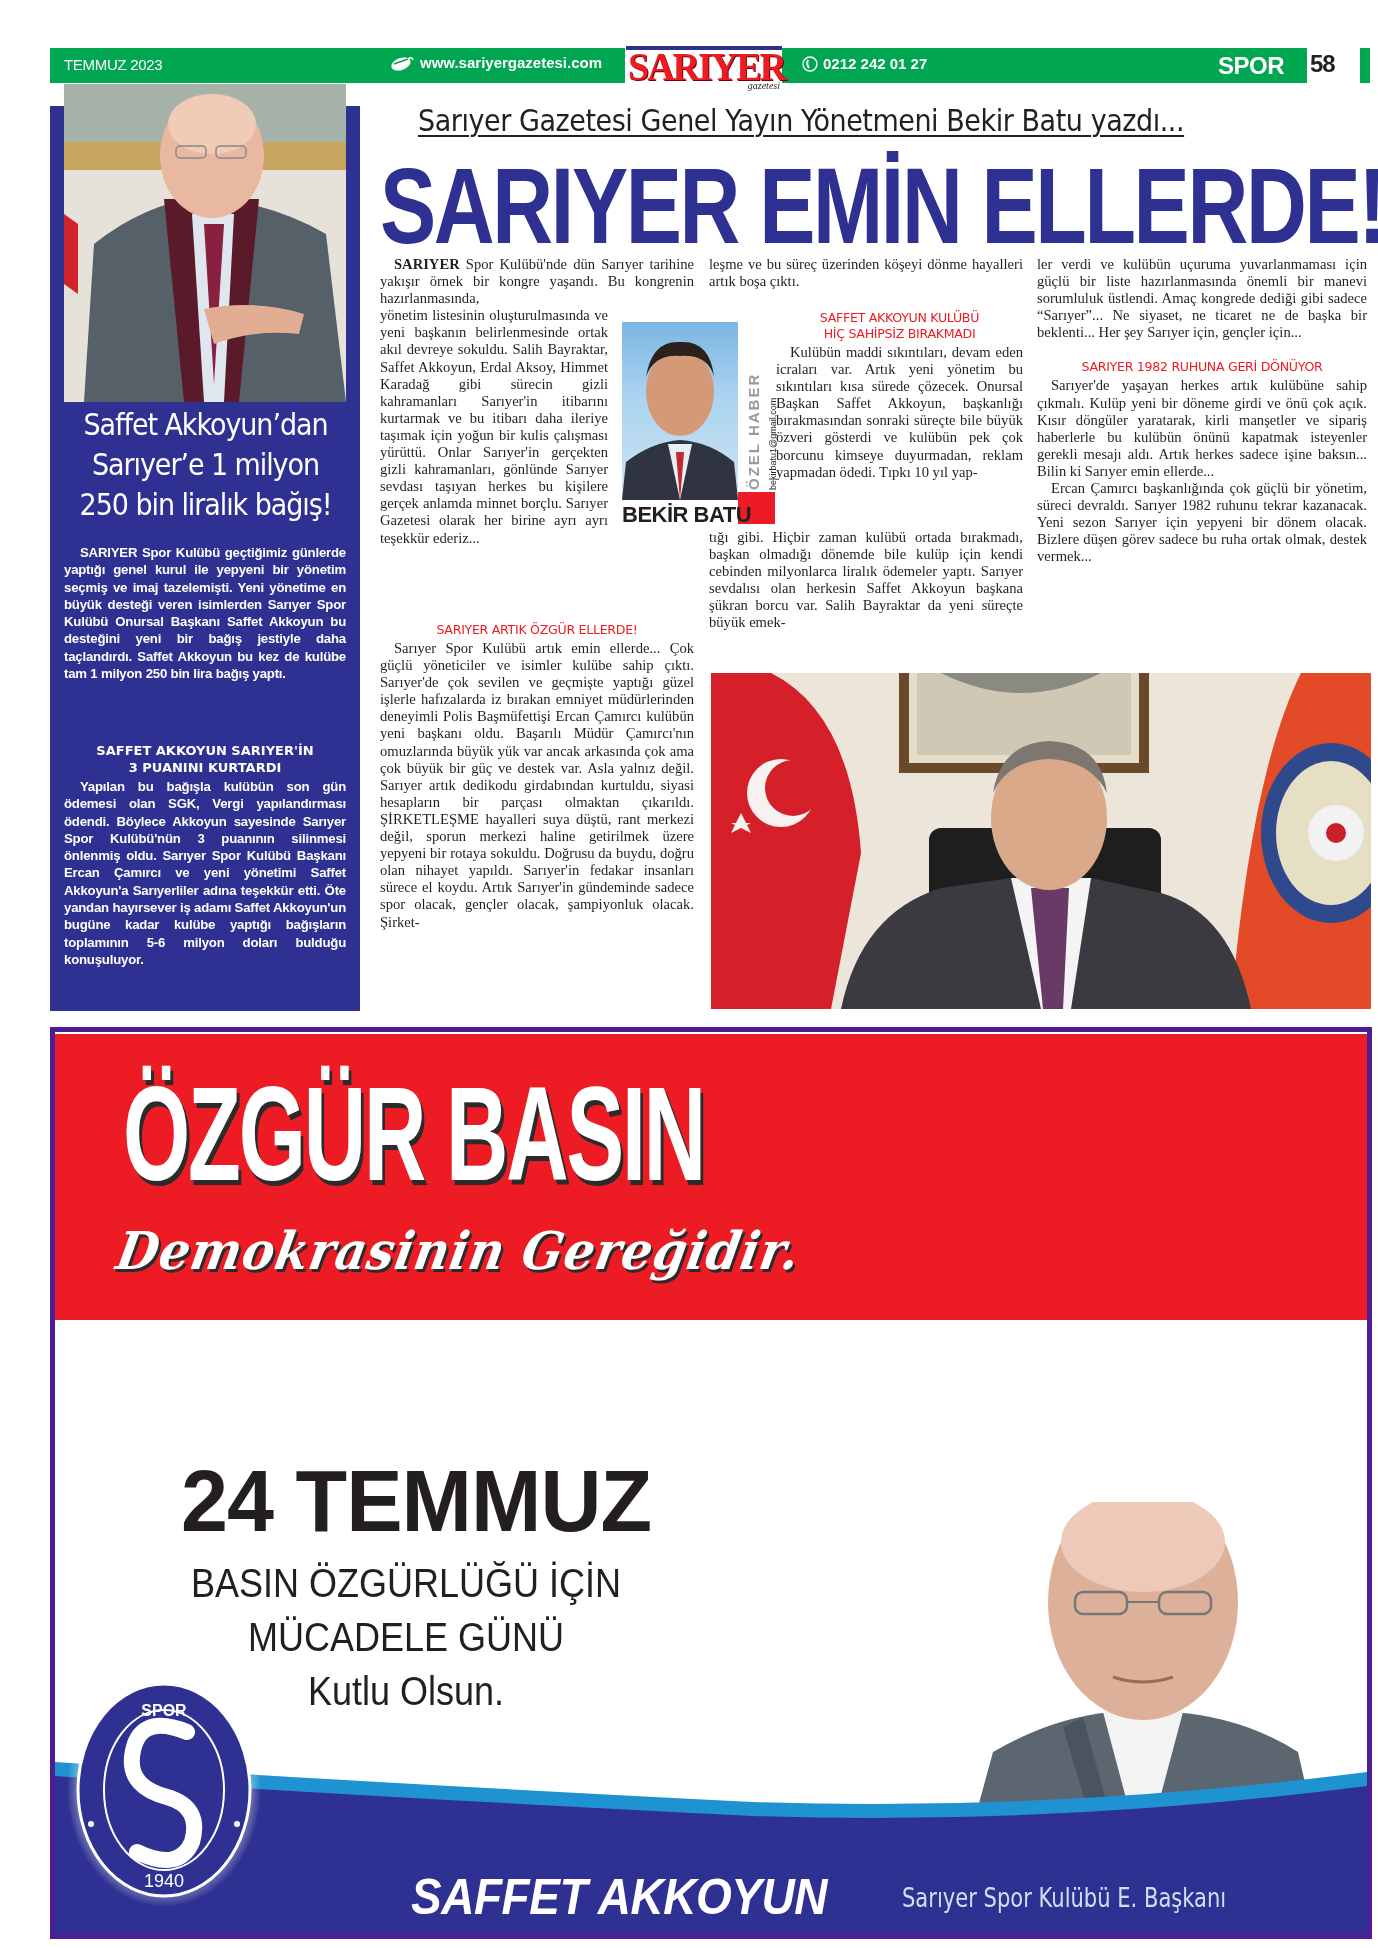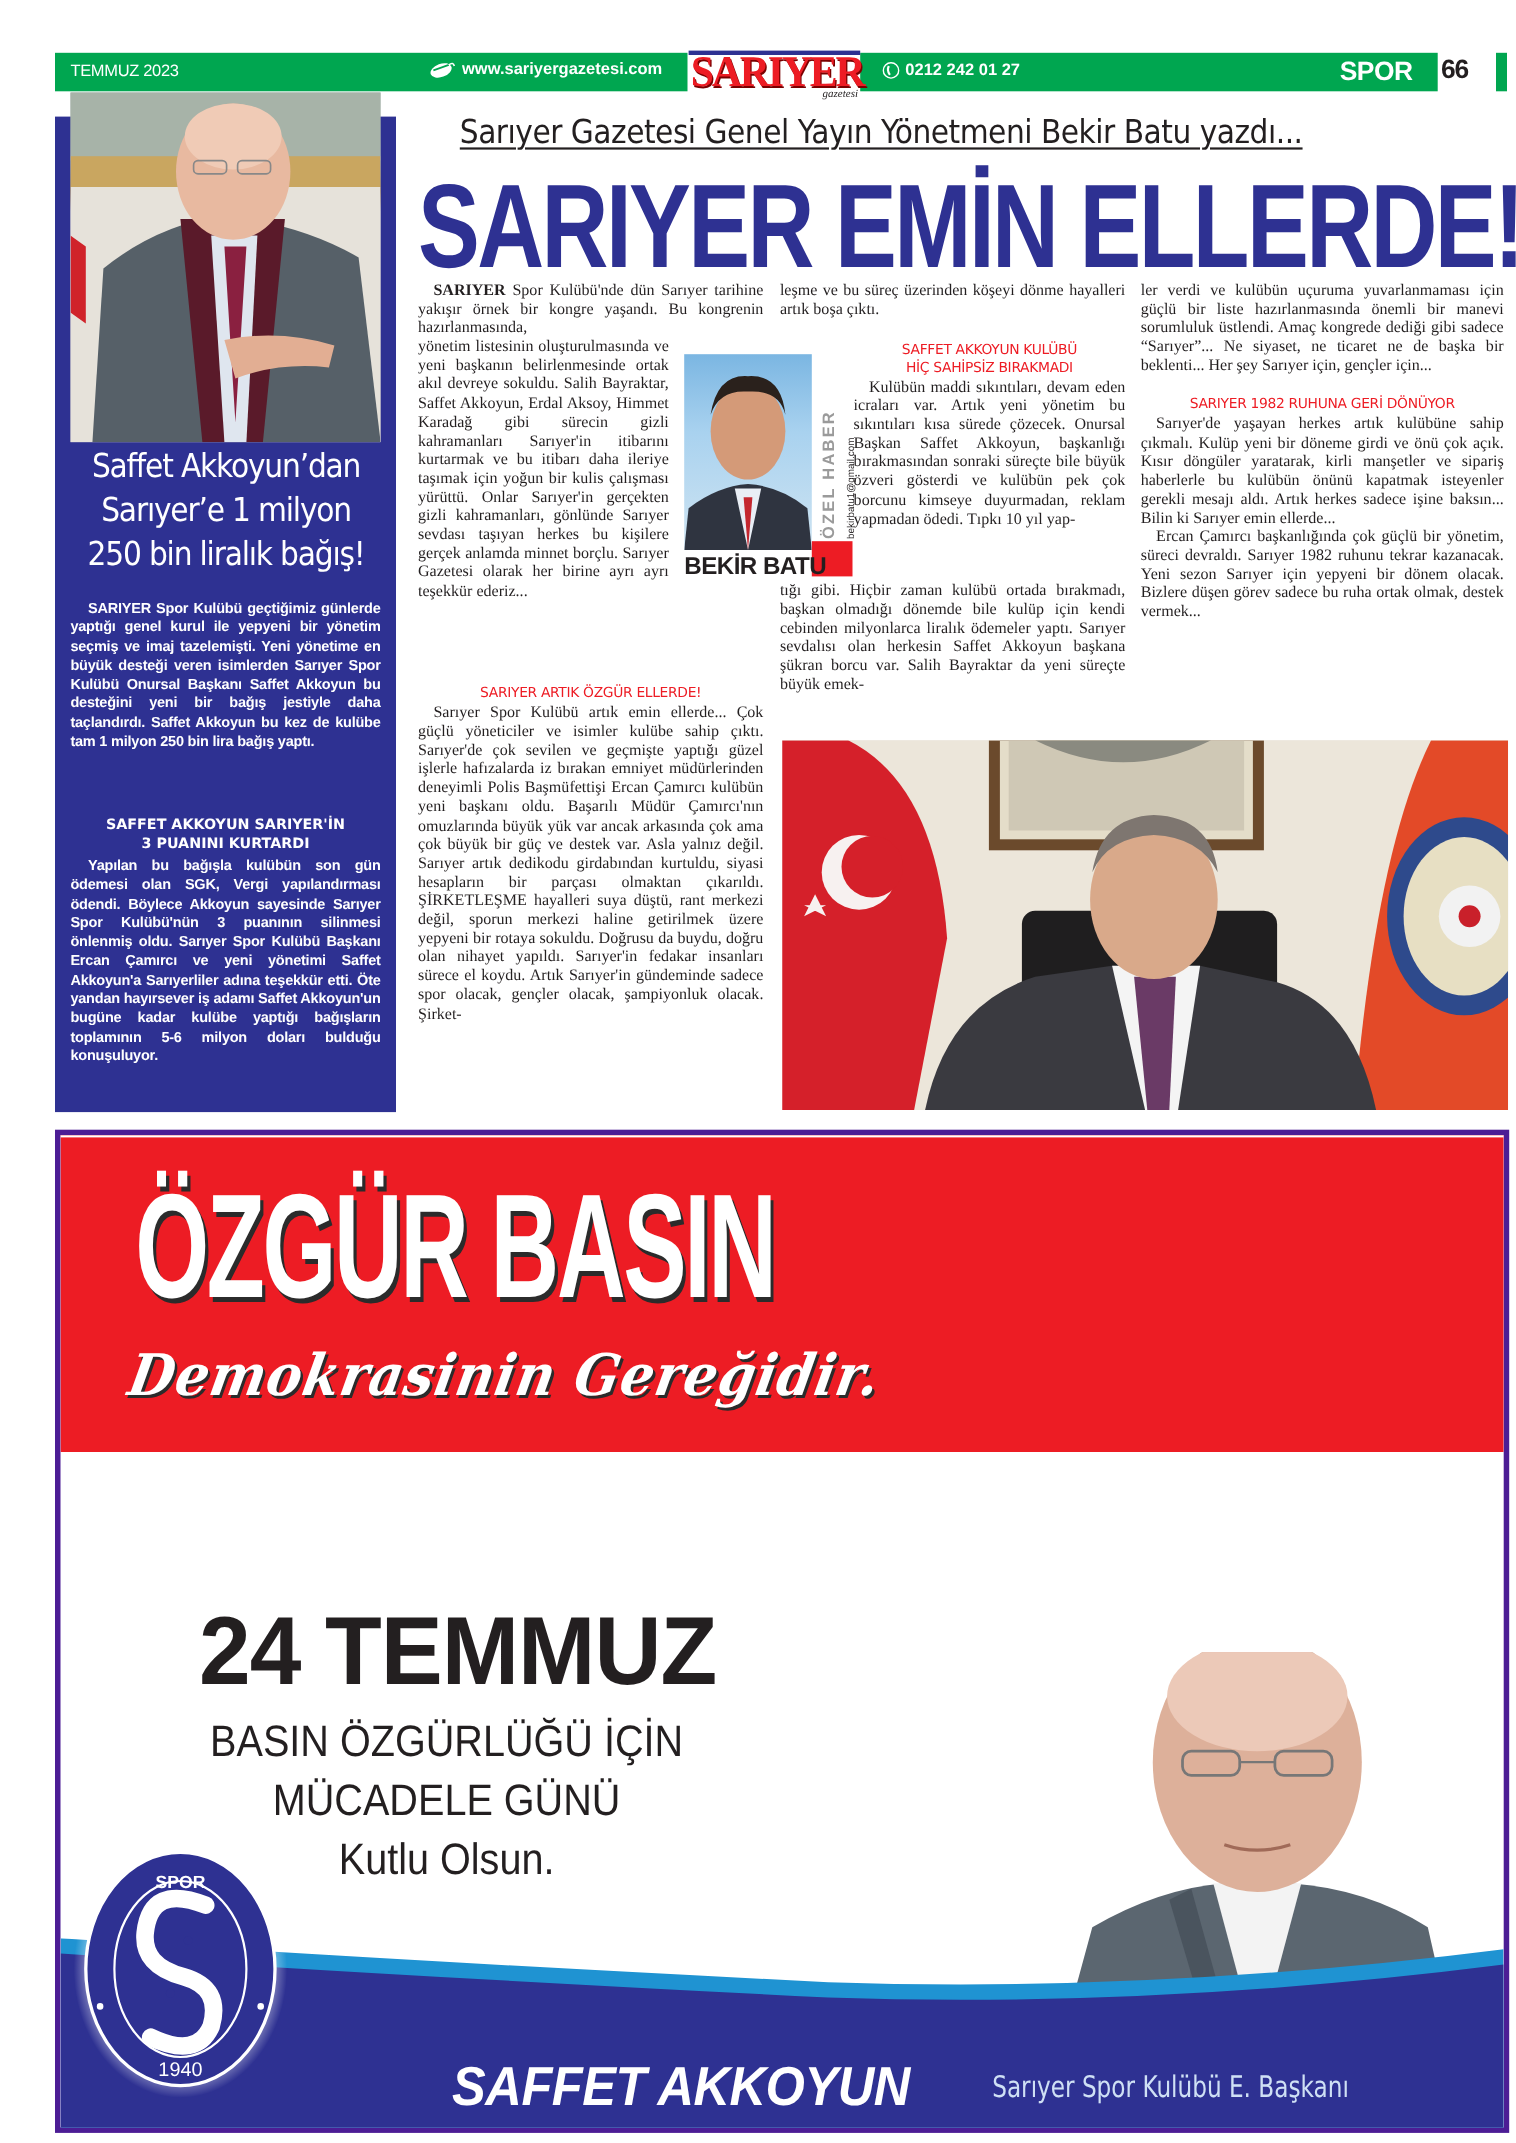--- a/index.html
+++ b/index.html
@@ -86,21 +86,21 @@
   <div class="logo-sub">gazetesi</div>
 </div>
 <div class="abs hdr-phone">
   <svg width="16" height="16" viewBox="0 0 16 16">
       <circle cx="8" cy="8" r="7" fill="none" stroke="#fff" stroke-width="1.3"></circle>
       <path d="M6 4 Q4 8 7 12" stroke="#fff" stroke-width="2" fill="none"></path>
     </svg>
   <span>0212 242 01 27</span>
 </div>
 <div class="abs hdr-spor">SPOR</div>
-<div class="abs hdr-page">66</div>
+<div class="abs hdr-page">58</div>
 
 <div class="abs side-box"></div>
 <div class="abs side-photo">
   <svg width="282" height="318" viewBox="0 0 282 318">
     <rect x="0" y="0" width="282" height="62" fill="#a7b3a8"></rect>
     <rect x="0" y="58" width="282" height="28" fill="#c9a660"></rect>
     <rect x="0" y="86" width="282" height="232" fill="#e6e2da"></rect>
     <path d="M0 130 L14 140 L14 210 L0 200 Z" fill="#d0232a"></path>
     <path d="M20 318 L30 160 Q80 120 140 112 Q210 120 262 150 L282 318 Z" fill="#566068"></path>
     <path d="M100 115 L120 318 L175 318 L195 115 Z" fill="#5a1a2a"></path>

